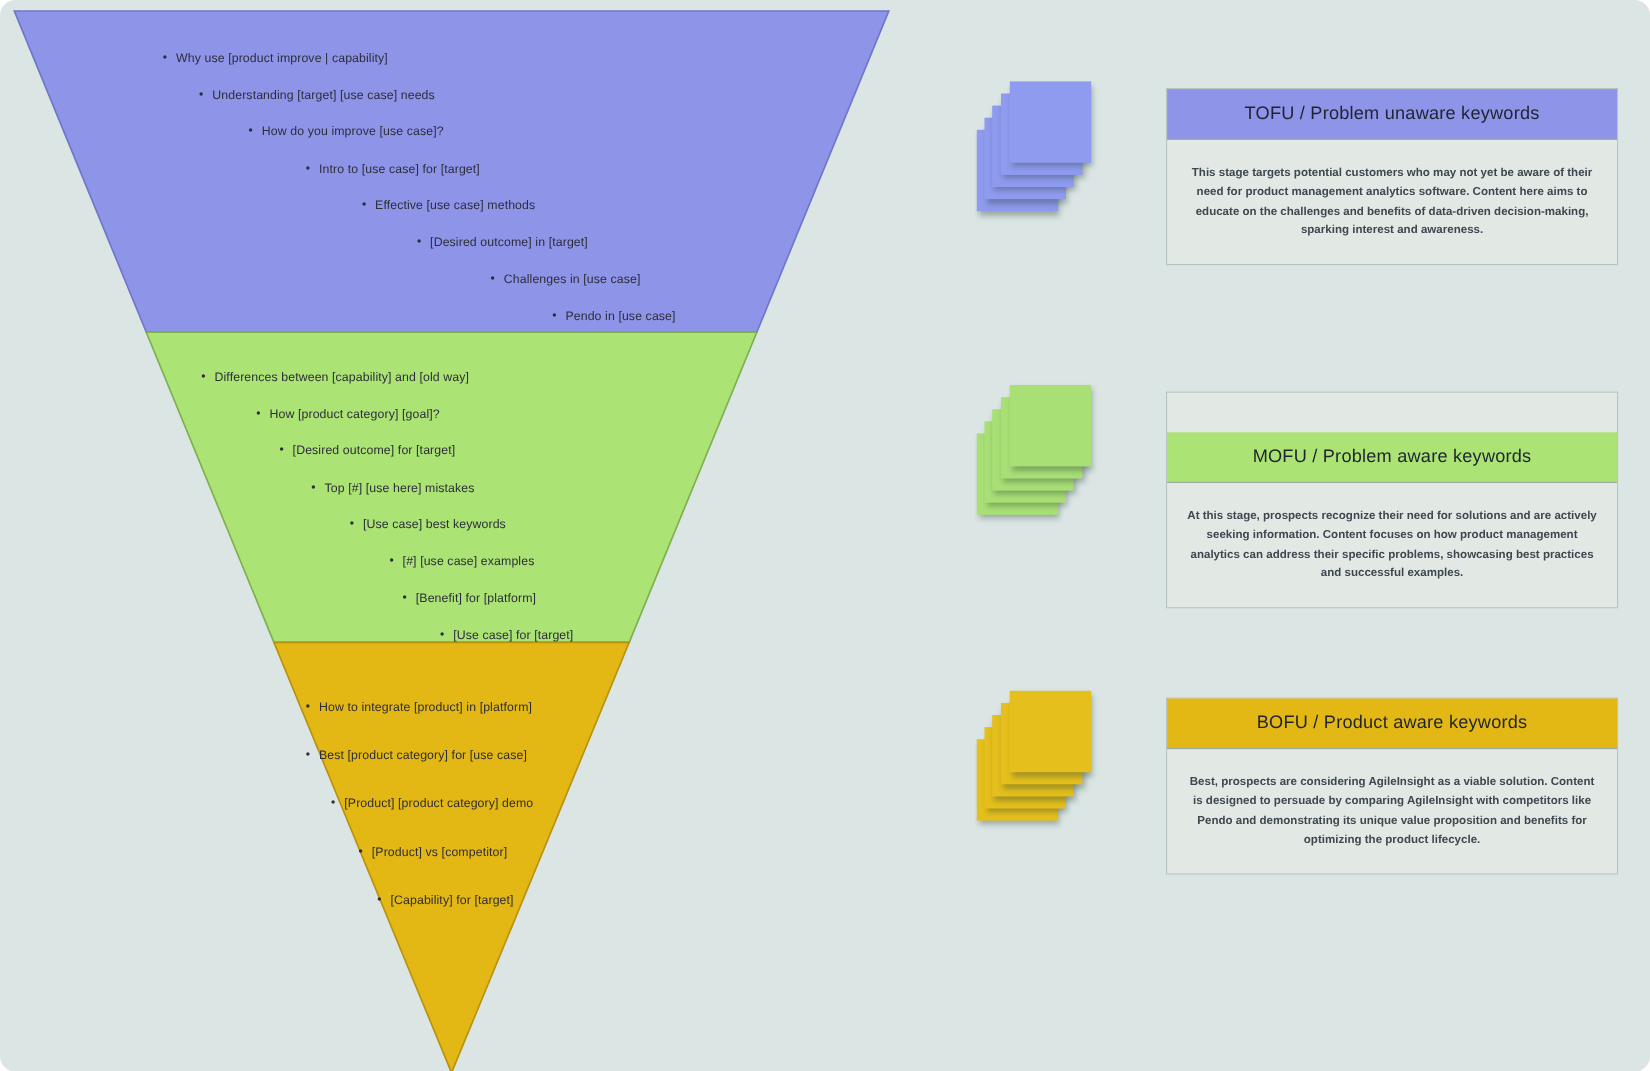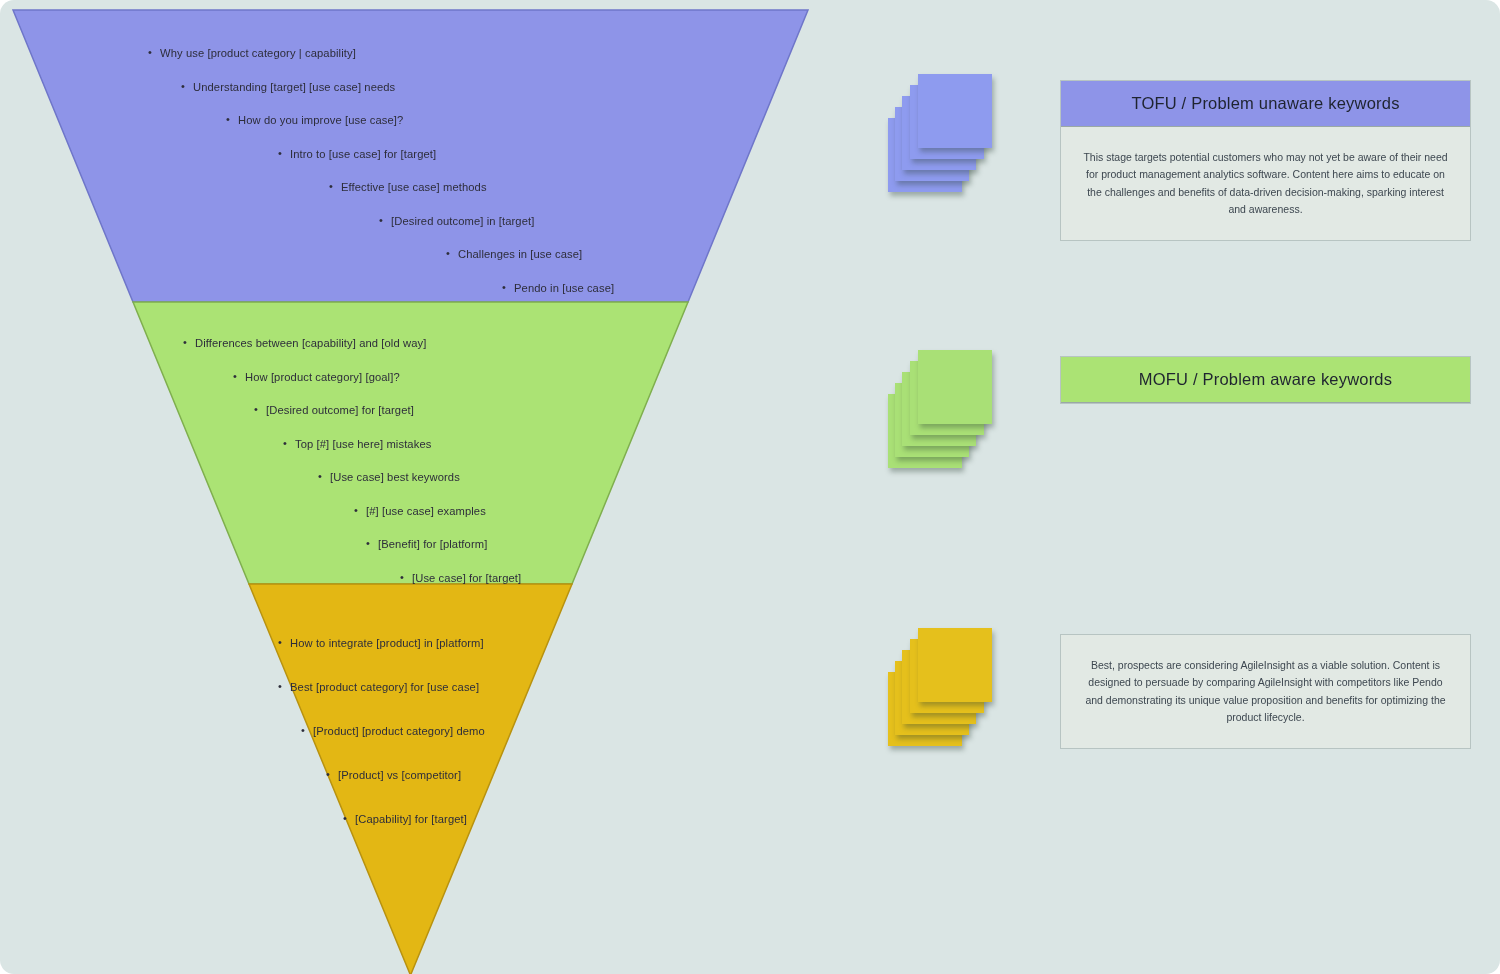--- a/index.html
+++ b/index.html
@@ -144,40 +144,41 @@
     letter-spacing: 0.2px;
   }
   .card-body {
     padding: 22px 18px 22px 18px;
     text-align: center;
     font-size: 10.5px;
     line-height: 1.65;
     color: #3d4750;
     min-height: 92px;
     box-sizing: border-box;
+    font-weight: bold;
   }
 </style>
 </head>
 <body>
 
 <div id="canvas">
 
   <div id="funnel-wrap">
     <svg id="funnel-svg" viewBox="0 0 830 974" preserveAspectRatio="none">
       <polygon id="seg-tofu" points="13,10 808,10 688,302 133,302" fill="#8e94e8" stroke="#6f76c9" stroke-width="1.5"></polygon>
       <polygon id="seg-mofu" points="133,302 688,302 572,584 249,584" fill="#abe374" stroke="#7faf4e" stroke-width="1.5"></polygon>
       <polygon id="seg-bofu" points="249,584 572,584 411,974 410,974" fill="#e3b714" stroke="#b8920f" stroke-width="1.5"></polygon>
     </svg>
 
     <div class="funnel-labels">
 
       <ul class="stage-list" id="tofu-list">
         <li style="margin-left:160px;">
           <span class="bullet">•</span>
-          <span>Why use [product category | capability]</span>
+          <span>Why use [product improve | capability]</span>
         </li>
         <li style="margin-left:193px;">
           <span class="bullet">•</span>
           <span>Understanding [target] [use case] needs</span>
         </li>
         <li style="margin-left:238px;">
           <span class="bullet">•</span>
           <span>How do you improve [use case]?</span>
         </li>
         <li style="margin-left:290px;">
@@ -283,33 +284,37 @@
 
     <div class="row" id="row-mofu">
       <div class="note-stack">
         <div class="note n5" style="background:#a9e076;"></div>
         <div class="note n4" style="background:#a9e076;"></div>
         <div class="note n3" style="background:#a9e076;"></div>
         <div class="note n2" style="background:#a9e076;"></div>
         <div class="note n1" style="background:#a9e076;"></div>
       </div>
       <div class="card">
-        <div class="card-header" style="background:#abe374;">
+        <div class="card-header" style="background:#abe374;margin-top:36px;">
           <span class="card-title">MOFU / Problem aware keywords</span>
         </div>
+        <div class="card-body">At this stage, prospects recognize their need for solutions and are actively seeking information. Content focuses on how product management analytics can address their specific problems, showcasing best practices and successful examples.</div>
       </div>
     </div>
 
     <div class="row" id="row-bofu">
       <div class="note-stack">
         <div class="note n5" style="background:#e5c01c;"></div>
         <div class="note n4" style="background:#e5c01c;"></div>
         <div class="note n3" style="background:#e5c01c;"></div>
         <div class="note n2" style="background:#e5c01c;"></div>
         <div class="note n1" style="background:#e5c01c;"></div>
       </div>
       <div class="card">
+        <div class="card-header" style="background:#e3b714;">
+          <span class="card-title">BOFU / Product aware keywords</span>
+        </div>
         <div class="card-body">Best, prospects are considering AgileInsight as a viable solution. Content is designed to persuade by comparing AgileInsight with competitors like Pendo and demonstrating its unique value proposition and benefits for optimizing the product lifecycle.</div>
       </div>
     </div>
 
   </div>
 </div>
 
 </body></html>

